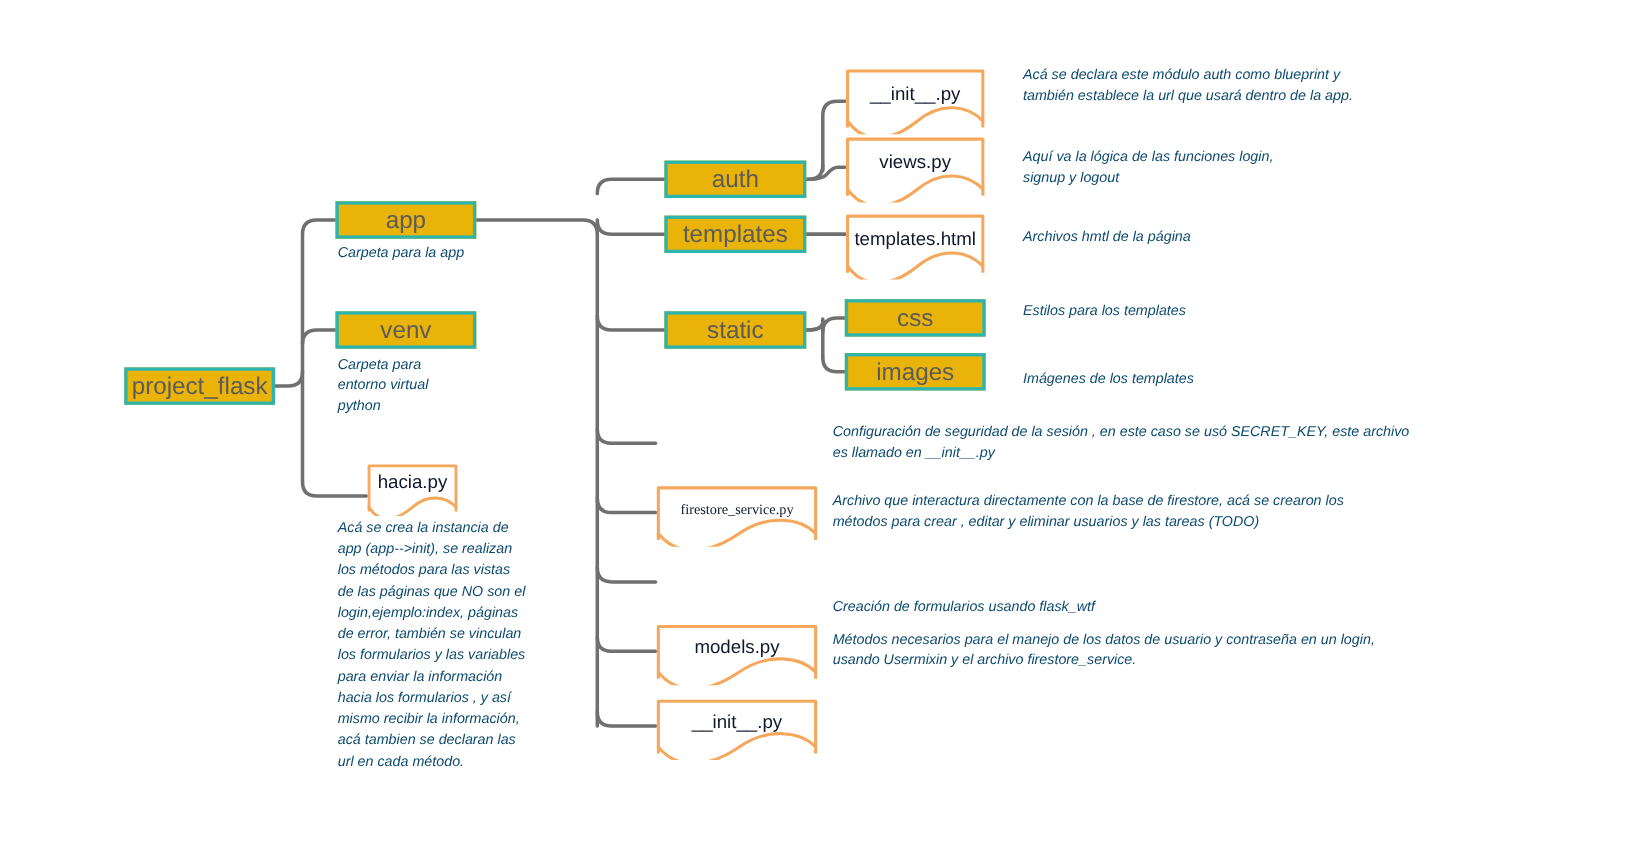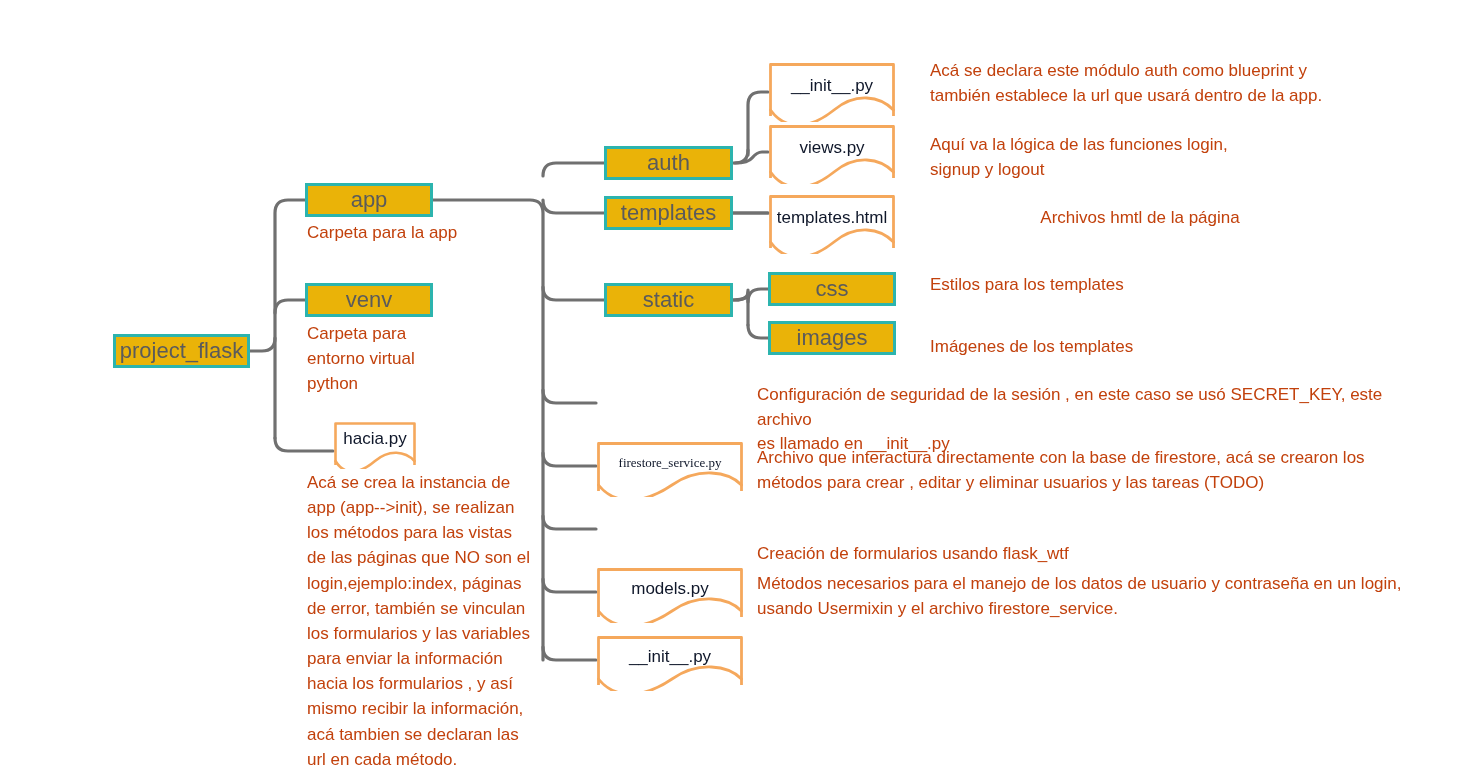--- a/index.html
+++ b/index.html
@@ -65,24 +65,25 @@
     height: 100%;
     z-index: 1;
   }
   .file.small-label .file-label {
     font-size: 13px;
   }
 
   
   .caption {
     position: absolute;
-    color: #c2410c;
-    font-size: 17px;
+    color: #0c4a6e;
+    font-size: 13px;
     line-height: 1.45;
     white-space: pre-line;
+    font-style: italic;
   }
   .caption.narrow { line-height: 1.48; }
 </style>
 </head>
 <body>
 
 <div id="diagram">
 
   <svg id="connectors" viewBox="0 0 1481 782" width="1481" height="782" xmlns="http://www.w3.org/2000/svg">
     <g fill="none" stroke="#707070" stroke-width="3.2" stroke-linecap="round" stroke-linejoin="round">
@@ -197,21 +198,21 @@
   <div class="caption" style="left:930px; top:133px; width:420px;">Aquí va la lógica de las funciones login,
 signup y logout</div>
 
   <div class="node file" style="left:768px; top:194px; width:128px; height:60px;">
     <svg class="file-shape" viewBox="0 0 128 60" preserveAspectRatio="none" xmlns="http://www.w3.org/2000/svg">
       <path d="M 2.5 54 L 2.5 2.5 L 125.5 2.5 L 125.5 54" fill="#ffffff" stroke="#f5a85c" stroke-width="2.8" stroke-linejoin="round"></path>
       <path d="M 2.5 48 C 18 70 44 66 66 48 C 88 30 112 34 125.5 48" fill="none" stroke="#f5a85c" stroke-width="2.8" stroke-linecap="round"></path>
     </svg>
     <span class="file-label">templates.html</span>
   </div>
-  <div class="caption" style="left:930px; top:206px; width:420px;text-align:center;">Archivos hmtl de la página</div>
+  <div class="caption" style="left:930px; top:206px; width:420px;">Archivos hmtl de la página</div>
 
   <div class="node folder" style="left:768px; top:272px; width:128px; height:34px;">
     <span>css</span>
   </div>
   <div class="caption" style="left:930px; top:273px; width:420px;">Estilos para los templates</div>
 
   <div class="node folder" style="left:768px; top:321px; width:128px; height:34px;">
     <span>images</span>
   </div>
   <div class="caption" style="left:930px; top:335px; width:420px;">Imágenes  de los templates</div>

